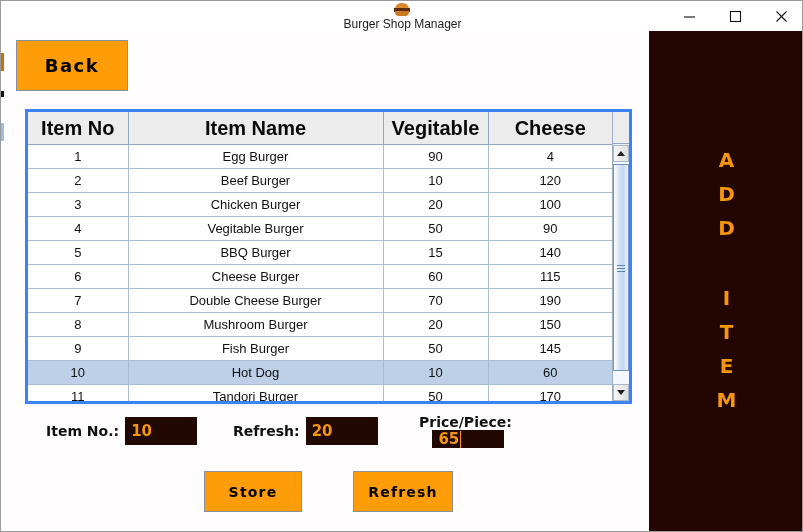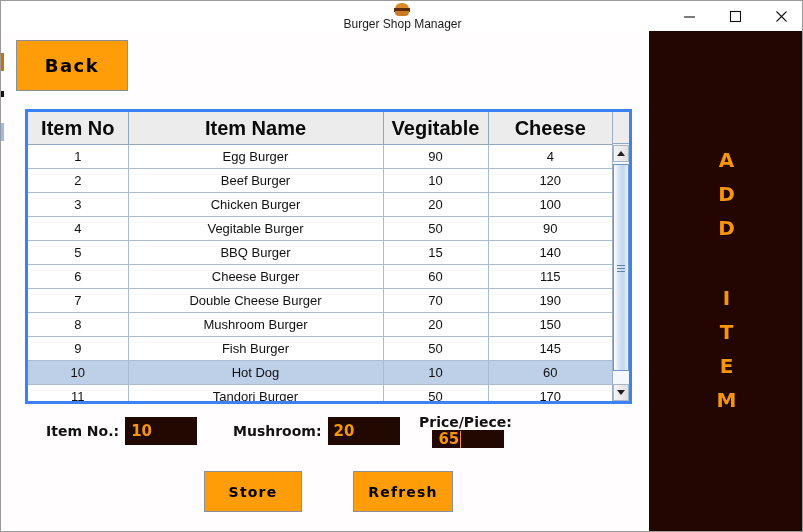--- a/index.html
+++ b/index.html
@@ -496,21 +496,21 @@
   <div class="inputs-row">
 
     <div class="fld-group" id="grp-item">
       <span class="fld-label">Item No.:</span>
       <span class="fld-box">
         <span class="fld-val">10</span>
       </span>
     </div>
 
     <div class="fld-group" id="grp-qty">
-      <span class="fld-label">Mushroom:</span>
+      <span class="fld-label">Refresh:</span>
       <span class="fld-box">
         <span class="fld-val">20</span>
       </span>
     </div>
 
     <div class="fld-group" id="grp-price">
       <span class="fld-label">Price/Piece:</span>
       <span class="fld-box">
         <span class="fld-val">65</span>
         <span class="caret"></span>

